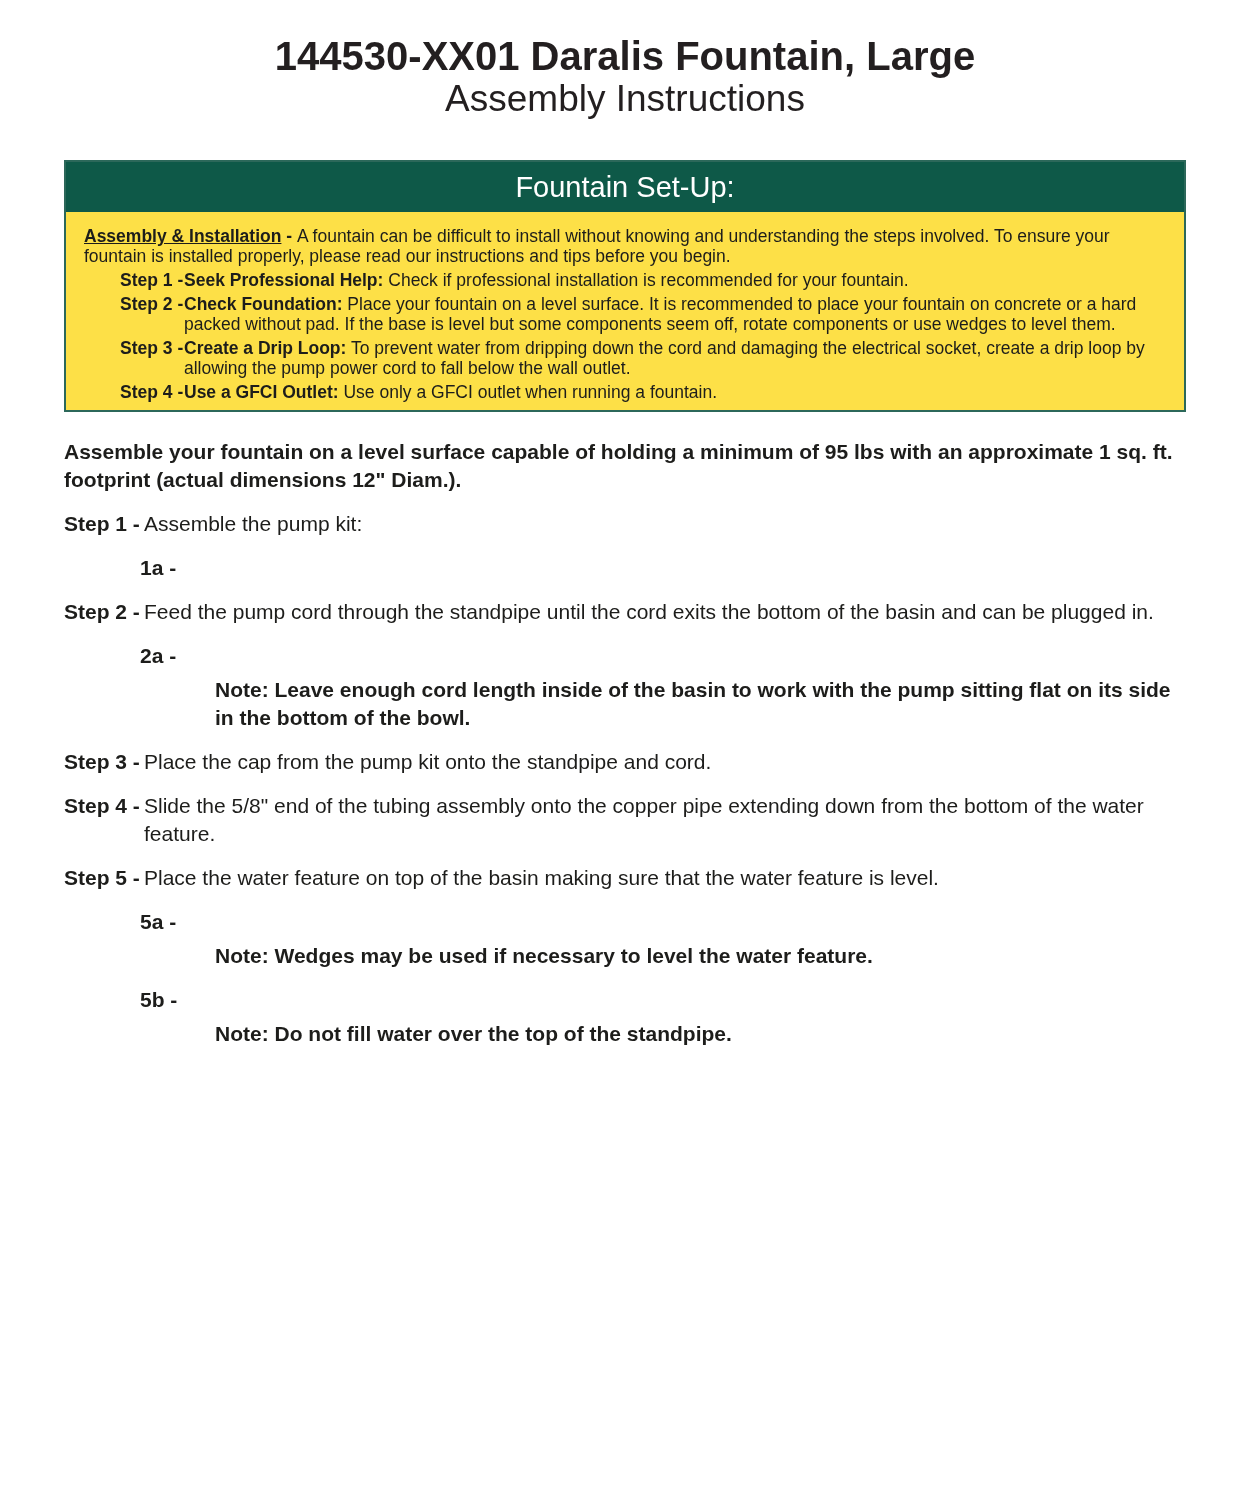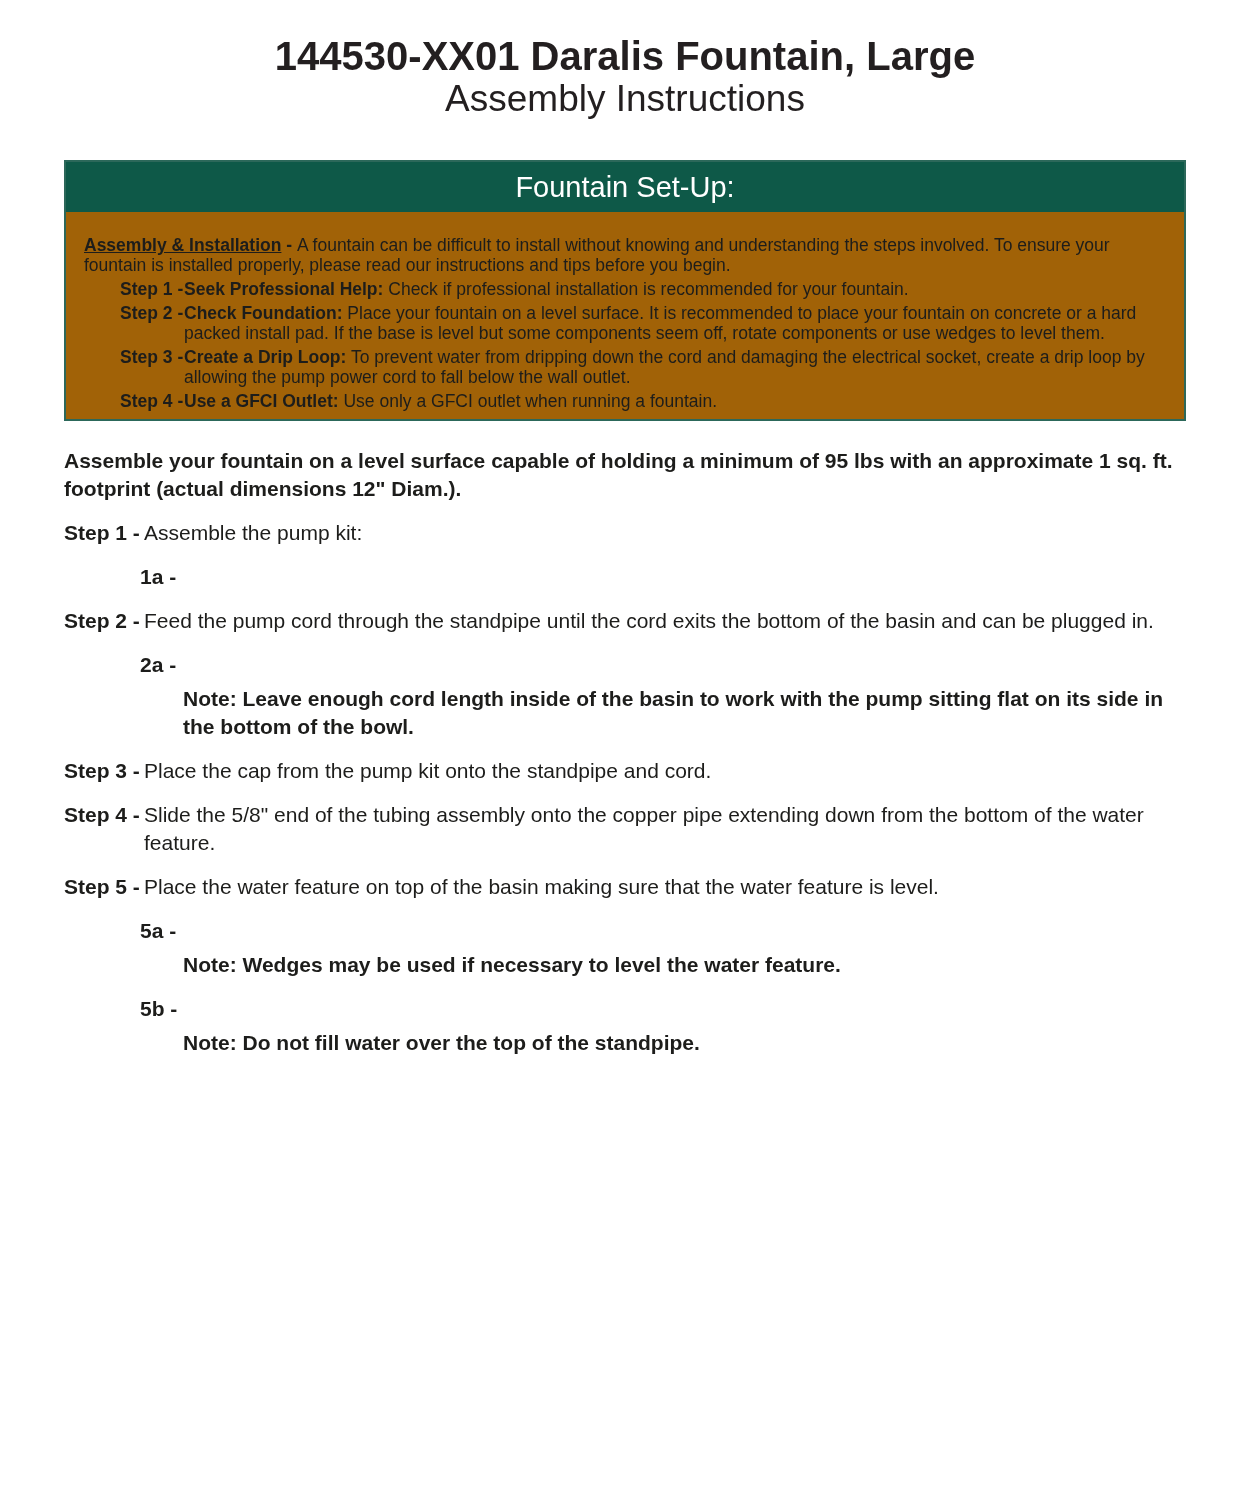--- a/index.html
+++ b/index.html
@@ -17,33 +17,33 @@
 
   
   .titles { padding-top: 34px; text-align: center; color: #231f20; }
   .titles h1 { margin: 0; font-size: 40px; line-height: 44px; font-weight: bold; }
   .titles h2 { margin: 0; font-size: 37px; line-height: 42px; font-weight: normal; }
 
   
   .setup-box {
     margin: 40px 64px 0 64px;
     border: 2px solid #2c685a;
-    background: #a16207;
+    background: #fde047;
   }
   .setup-header {
     background: #0e5948;
     color: #ffffff;
     text-align: center;
     font-size: 29px;
     line-height: 34px;
     padding: 8px 0;
     font-weight: normal;
   }
   .setup-body {
-    padding: 23px 18px 8px 18px;
+    padding: 14px 18px 8px 18px;
     font-size: 17.5px;
     line-height: 20px;
   }
   .box-intro { margin: 0; }
   .intro-label { font-weight: bold; text-decoration: underline; }
   .intro-sep { font-weight: bold; white-space: pre; }
   .box-step { display: flex; margin-top: 4px; padding-left: 36px; }
   .box-step-label { width: 64px; flex-shrink: 0; font-weight: bold; }
   .box-step-text { flex: 1; }
   .box-step-text b { font-weight: bold; }
@@ -52,21 +52,21 @@
   .content { margin: 0 64px; }
   .assembly-intro {
     margin: 26px 0 13px 0;
     font-size: 21px;
     line-height: 28px;
     font-weight: bold;
   }
   .item { display: flex; font-size: 21px; line-height: 28px; margin-top: 16px; }
   .item-label { font-weight: bold; flex-shrink: 0; }
   .item.step .item-label { width: 80px; }
-  .item.sub { padding-left: 76px; }
+  .item.sub { padding-left: 76px; gap: 32px; }
   .item.sub .item-label { width: 43px; }
   .item.boldtext .item-text { font-weight: bold; margin-top: 34px; }
   .item-text { flex: 1; }
 </style>
 </head>
 <body>
 
 <div class="page">
 
   <header class="titles">
@@ -78,21 +78,21 @@
     <div class="setup-header">Fountain Set-Up:</div>
     <div class="setup-body">
       <p class="box-intro"><span class="intro-label">Assembly &amp; Installation</span><span class="intro-sep"> - </span><span>A fountain can be difficult to install without knowing and understanding the steps involved. To ensure your fountain is installed properly, please read our instructions and tips before you begin.</span></p>
 
       <div class="box-step">
         <span class="box-step-label">Step 1 -</span>
         <span class="box-step-text"><b>Seek Professional Help:</b> <span>Check if professional installation is recommended for your fountain.</span></span>
       </div>
       <div class="box-step">
         <span class="box-step-label">Step 2 -</span>
-        <span class="box-step-text"><b>Check Foundation:</b> <span>Place your fountain on a level surface. It is recommended to place your fountain on concrete or a hard packed install pad. If the base is level but some components seem off, rotate components or use wedges to level them.</span></span>
+        <span class="box-step-text"><b>Check Foundation:</b> <span>Place your fountain on a level surface. It is recommended to place your fountain on concrete or a hard packed without pad. If the base is level but some components seem off, rotate components or use wedges to level them.</span></span>
       </div>
       <div class="box-step">
         <span class="box-step-label">Step 3 -</span>
         <span class="box-step-text"><b>Create a Drip Loop:</b> <span>To prevent water from dripping down the cord and damaging the electrical socket, create a drip loop by allowing the pump power cord to fall below the wall outlet.</span></span>
       </div>
       <div class="box-step">
         <span class="box-step-label">Step 4 -</span>
         <span class="box-step-text"><b>Use a GFCI Outlet:</b> <span>Use only a GFCI outlet when running a fountain.</span></span>
       </div>
     </div>

